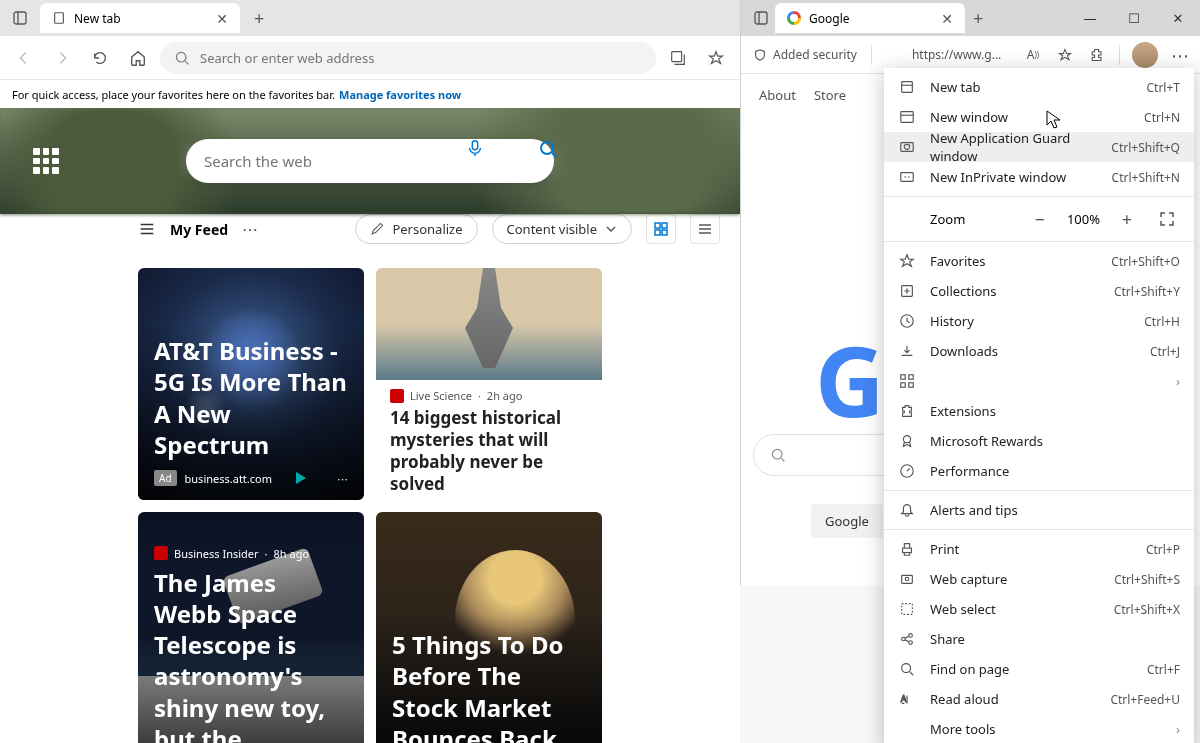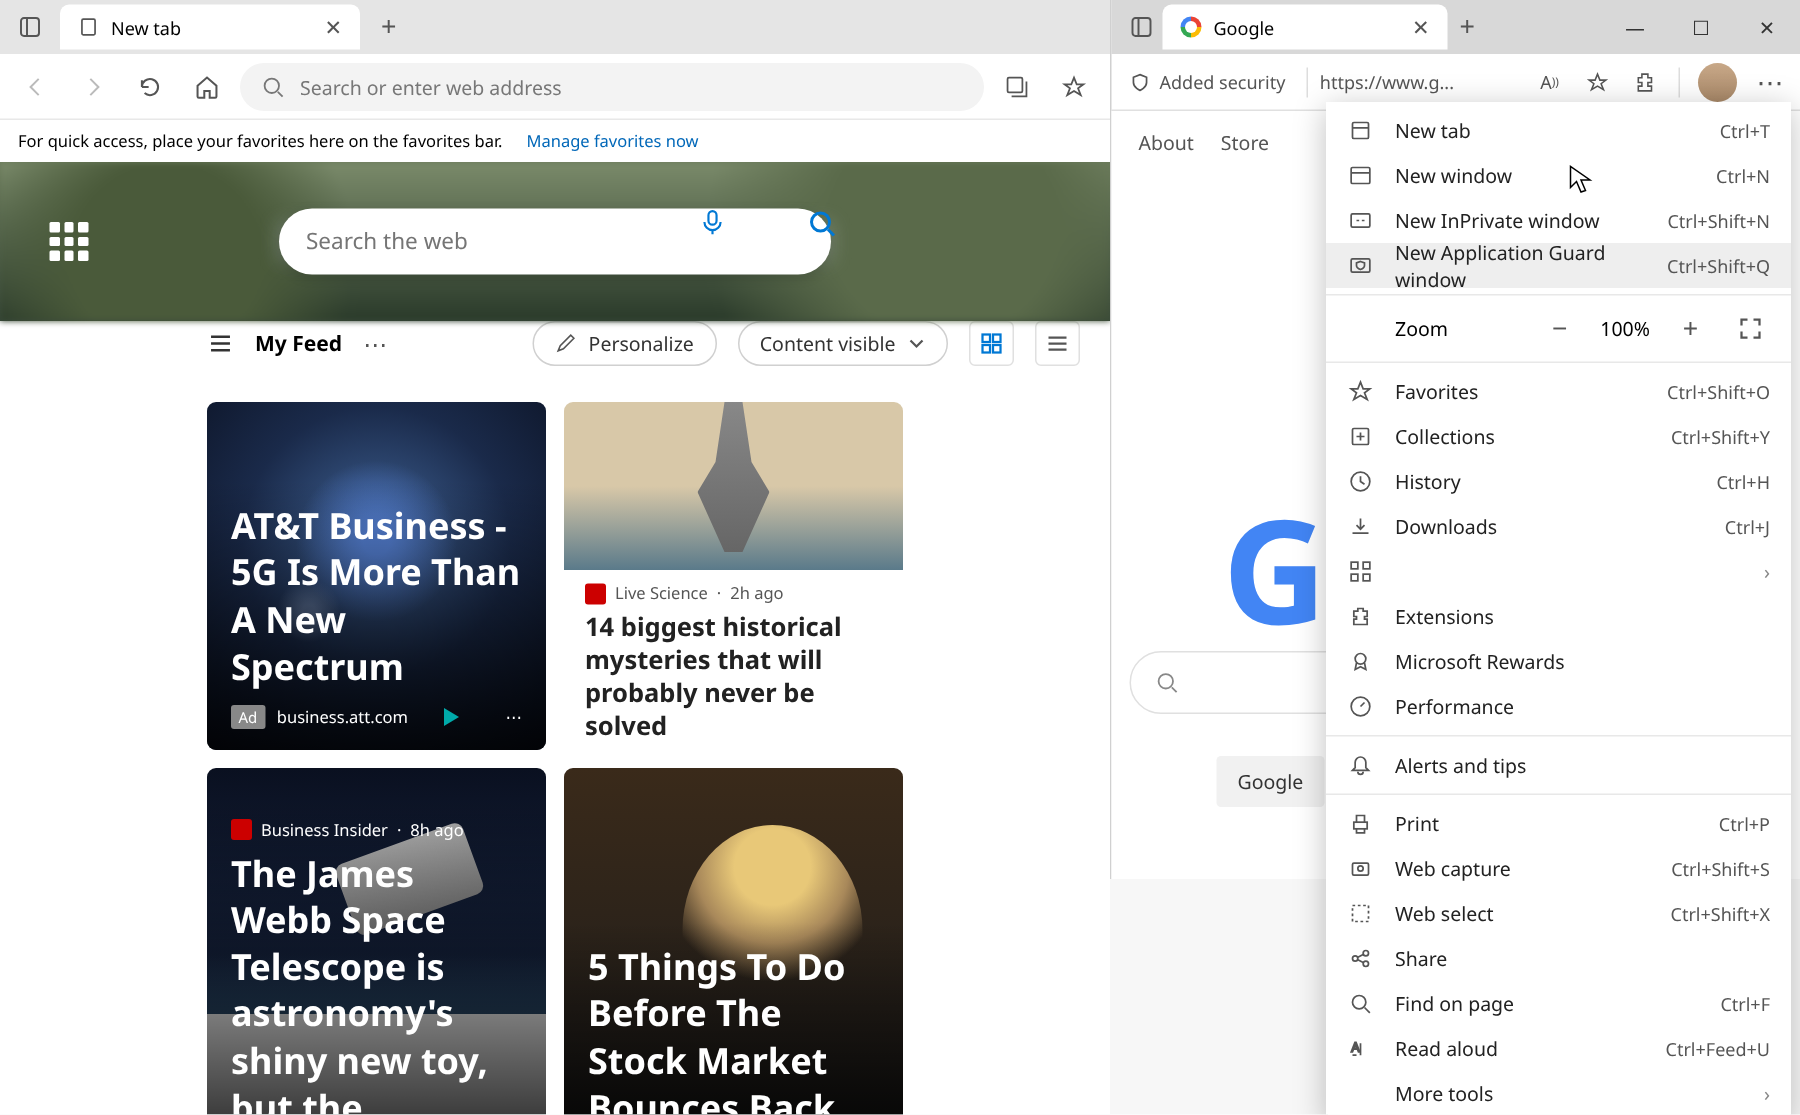--- a/index.html
+++ b/index.html
@@ -10,21 +10,21 @@
 .tabbar-l { height:36px; background:#e5e5e5; display:flex; align-items:center; padding:0 6px; gap:6px; }
 .sqbtn { width:28px; height:28px; display:flex; align-items:center; justify-content:center; border-radius:4px; cursor:pointer; color:#555; }
 .tab { height:30px; background:#fff; border-radius:6px 6px 0 0; display:flex; align-items:center; padding:0 12px; gap:8px; font-size:12px; min-width:200px; }
 .tab-close { margin-left:auto; font-size:14px; cursor:pointer; color:#555; }
 .addtab { font-size:18px; color:#555; cursor:pointer; padding:0 8px; }
 .toolbar-l { height:44px; display:flex; align-items:center; padding:0 8px; gap:6px; background:#fff; border-bottom:1px solid #e8e8e8; }
 .tbtn { width:32px; height:32px; display:flex; align-items:center; justify-content:center; cursor:pointer; color:#555; border-radius:4px; }
 .tbtn.dis { color:#bbb; cursor:default; }
 .addrbar { flex:1; height:32px; background:#f3f3f3; border-radius:16px; display:flex; align-items:center; padding:0 14px; gap:10px; font-size:13px; color:#777; }
 .favbar { height:28px; display:flex; align-items:center; padding:0 12px; font-size:11px; background:#fff; }
-.favbar a { color:#0067b8; text-decoration:none; margin-left:16px; }
+.favbar a { color:#0067b8; text-decoration:none; margin-left:4px;font-weight:bold; }
 
 .ntp { flex:1; overflow:hidden; position:relative; }
 .hero { height:106px; background:linear-gradient(180deg,#6a7a5a,#3a4a3a); position:relative; display:flex; align-items:center; justify-content:center; }
 .hero::before { content:""; position:absolute; inset:0; background:
  radial-gradient(circle at 15% 60%,#4a5a3a 10%,transparent 20%),
  radial-gradient(circle at 85% 40%,#5a6a4a 12%,transparent 25%),
  linear-gradient(180deg,#7a8a6a,#2a3a2a); filter:blur(2px); }
 .hero::after { content:""; position:absolute; top:38%; left:25%; width:50%; height:24%; background:rgba(200,210,220,.3); border-radius:3px; filter:blur(6px); }
 .apps-grid { position:absolute; left:33px; top:50%; transform:translateY(-50%); width:26px; height:26px; display:grid; grid-template:repeat(3,1fr)/repeat(3,1fr); gap:3px; z-index:2; }
 .apps-grid span { background:#fff; border-radius:1px; }
@@ -75,21 +75,21 @@
 .win-right { position:absolute; right:0; top:0; width:460px; height:586px; background:#fff; display:flex; flex-direction:column; border-left:1px solid #d0d0d0;}
 .titlebar-r { height:36px; background:#d8d8d8; display:flex; align-items:center; padding-left:6px; }
 .tab-r { height:30px; background:#fff; border-radius:6px 6px 0 0; display:flex; align-items:center; padding:0 12px; gap:8px; font-size:12px; min-width:190px; }
 .g-icon { width:14px; height:14px; display:inline-block; background:conic-gradient(#ea4335 0 25%,#fbbc05 25% 50%,#34a853 50% 75%,#4285f4 75% 100%); border-radius:50%; position:relative;}
 .g-icon::after{content:"";position:absolute;inset:3px;background:#fff;border-radius:50%;}
 .winctrls { margin-left:auto; display:flex; }
 .winctrl { width:44px; height:36px; display:flex; align-items:center; justify-content:center; cursor:pointer; color:#333; font-size:13px;}
 .toolbar-r { height:38px; display:flex; align-items:center; padding:0 6px; gap:4px; border-bottom:1px solid #e0e0e0; font-size:12px;}
 .secpill { display:flex; align-items:center; gap:6px; color:#555; padding:0 6px;}
 .sep { width:1px; height:20px; background:#ddd; margin:0 4px;}
-.url { color:#555; flex:0 0 auto; }
+.url { color:#555; flex:0 0 auto;margin-left:32px; }
 .ricon { width:28px; height:28px; display:flex; align-items:center; justify-content:center; cursor:pointer; color:#555;}
 .avatar { width:26px; height:26px; border-radius:50%; background:linear-gradient(#c8a888,#a88868); margin:0 4px;}
 .dots3 { font-size:18px; }
 
 .gpage { position:relative; flex:1; background:#fff; }
 .gnav { display:flex; gap:18px; padding:12px 18px; font-size:13px; color:#555;}
 .biglogo { position:absolute; left:74px; top:240px; font-size:96px; font-weight:700; color:#4285f4; font-family:Arial;}
 .biglogo span:nth-child(2){color:#ea4335;}
 .gsearch { position:absolute; left:12px; top:360px; right:12px; height:42px; border:1px solid #e0e0e0; border-radius:21px; display:flex; align-items:center; padding:0 16px; color:#888;}
 .gbtn { position:absolute; top:430px; background:#f1f1f1; padding:8px 14px; border-radius:3px; font-size:13px; color:#333;}
@@ -357,39 +357,39 @@
       <div class="mrow">
         <span class="micon">
           <svg width="16" height="16" viewBox="0 0 18 18" fill="none" stroke="#555" stroke-width="1.3">
             <rect x="2" y="3" width="14" height="12" rx="1"></rect>
             <path d="M2 7h14"></path>
           </svg>
         </span>
         <span class="mlabel">New window</span>
         <span class="mshort">Ctrl+N</span>
       </div>
+      <div class="mrow hovered">
+        <span class="micon">
+          <svg width="16" height="16" viewBox="0 0 18 18" fill="none" stroke="#555" stroke-width="1.3">
+            <rect x="2" y="4" width="14" height="10" rx="1"></rect>
+            <path d="M9 6l3 1v2c0 2-3 3-3 3s-3-1-3-3V7z"></path>
+          </svg>
+        </span>
+        <span class="mlabel">New Application Guard window</span>
+        <span class="mshort">Ctrl+Shift+Q</span>
+      </div>
       <div class="mrow">
         <span class="micon">
           <svg width="16" height="16" viewBox="0 0 18 18" fill="none" stroke="#555" stroke-width="1.3">
             <rect x="2" y="4" width="14" height="10" rx="1"></rect>
             <path d="M6 9h2M10 9h2"></path>
           </svg>
         </span>
         <span class="mlabel">New InPrivate window</span>
         <span class="mshort">Ctrl+Shift+N</span>
-      </div>
-      <div class="mrow hovered">
-        <span class="micon">
-          <svg width="16" height="16" viewBox="0 0 18 18" fill="none" stroke="#555" stroke-width="1.3">
-            <rect x="2" y="4" width="14" height="10" rx="1"></rect>
-            <path d="M9 6l3 1v2c0 2-3 3-3 3s-3-1-3-3V7z"></path>
-          </svg>
-        </span>
-        <span class="mlabel">New Application Guard window</span>
-        <span class="mshort">Ctrl+Shift+Q</span>
       </div>
       <div class="mdiv"></div>
       <div class="zoomrow">
         <span class="zlabel">Zoom</span>
         <span class="zctl">−</span>
         <span>100%</span>
         <span class="zctl">+</span>
         <span class="zctl">
           <svg width="16" height="16" viewBox="0 0 16 16" fill="none" stroke="#555" stroke-width="1.5">
             <path d="M2 6V2h4M14 6V2h-4M2 10v4h4M14 10v4h-4"></path>

